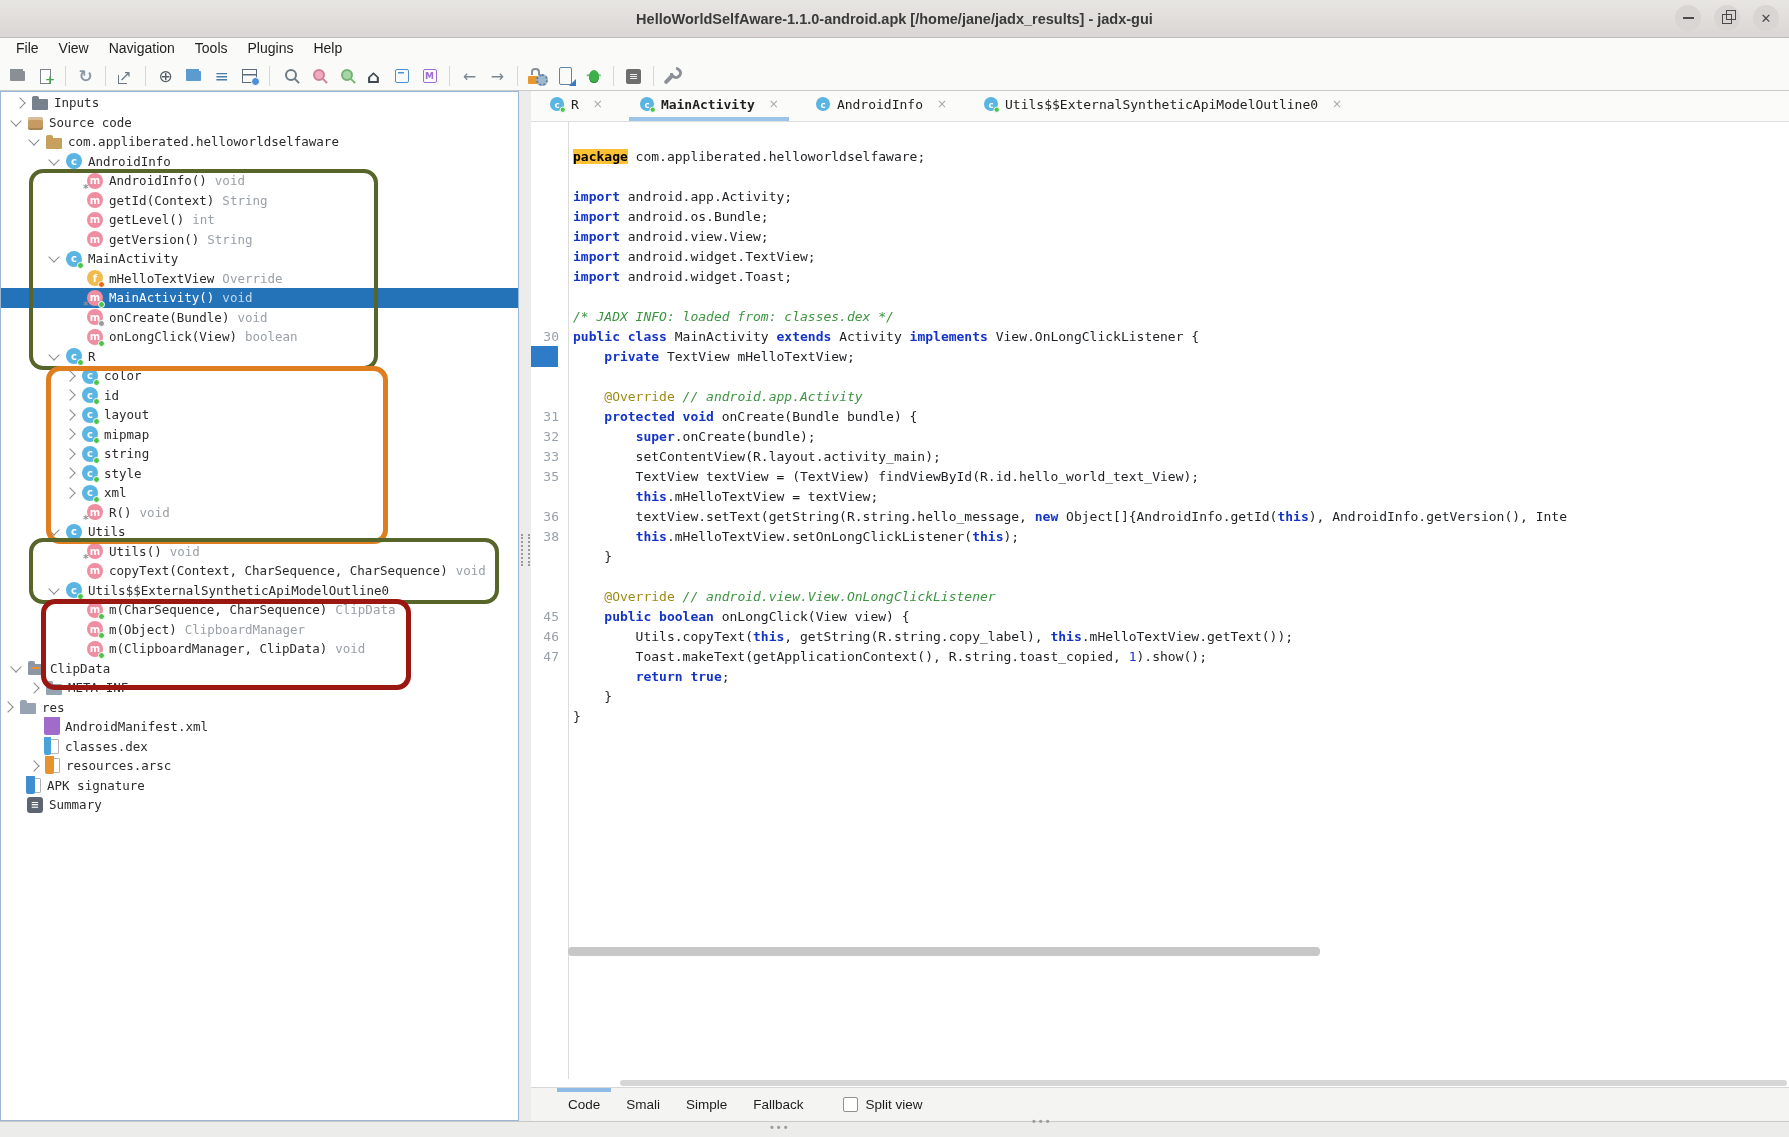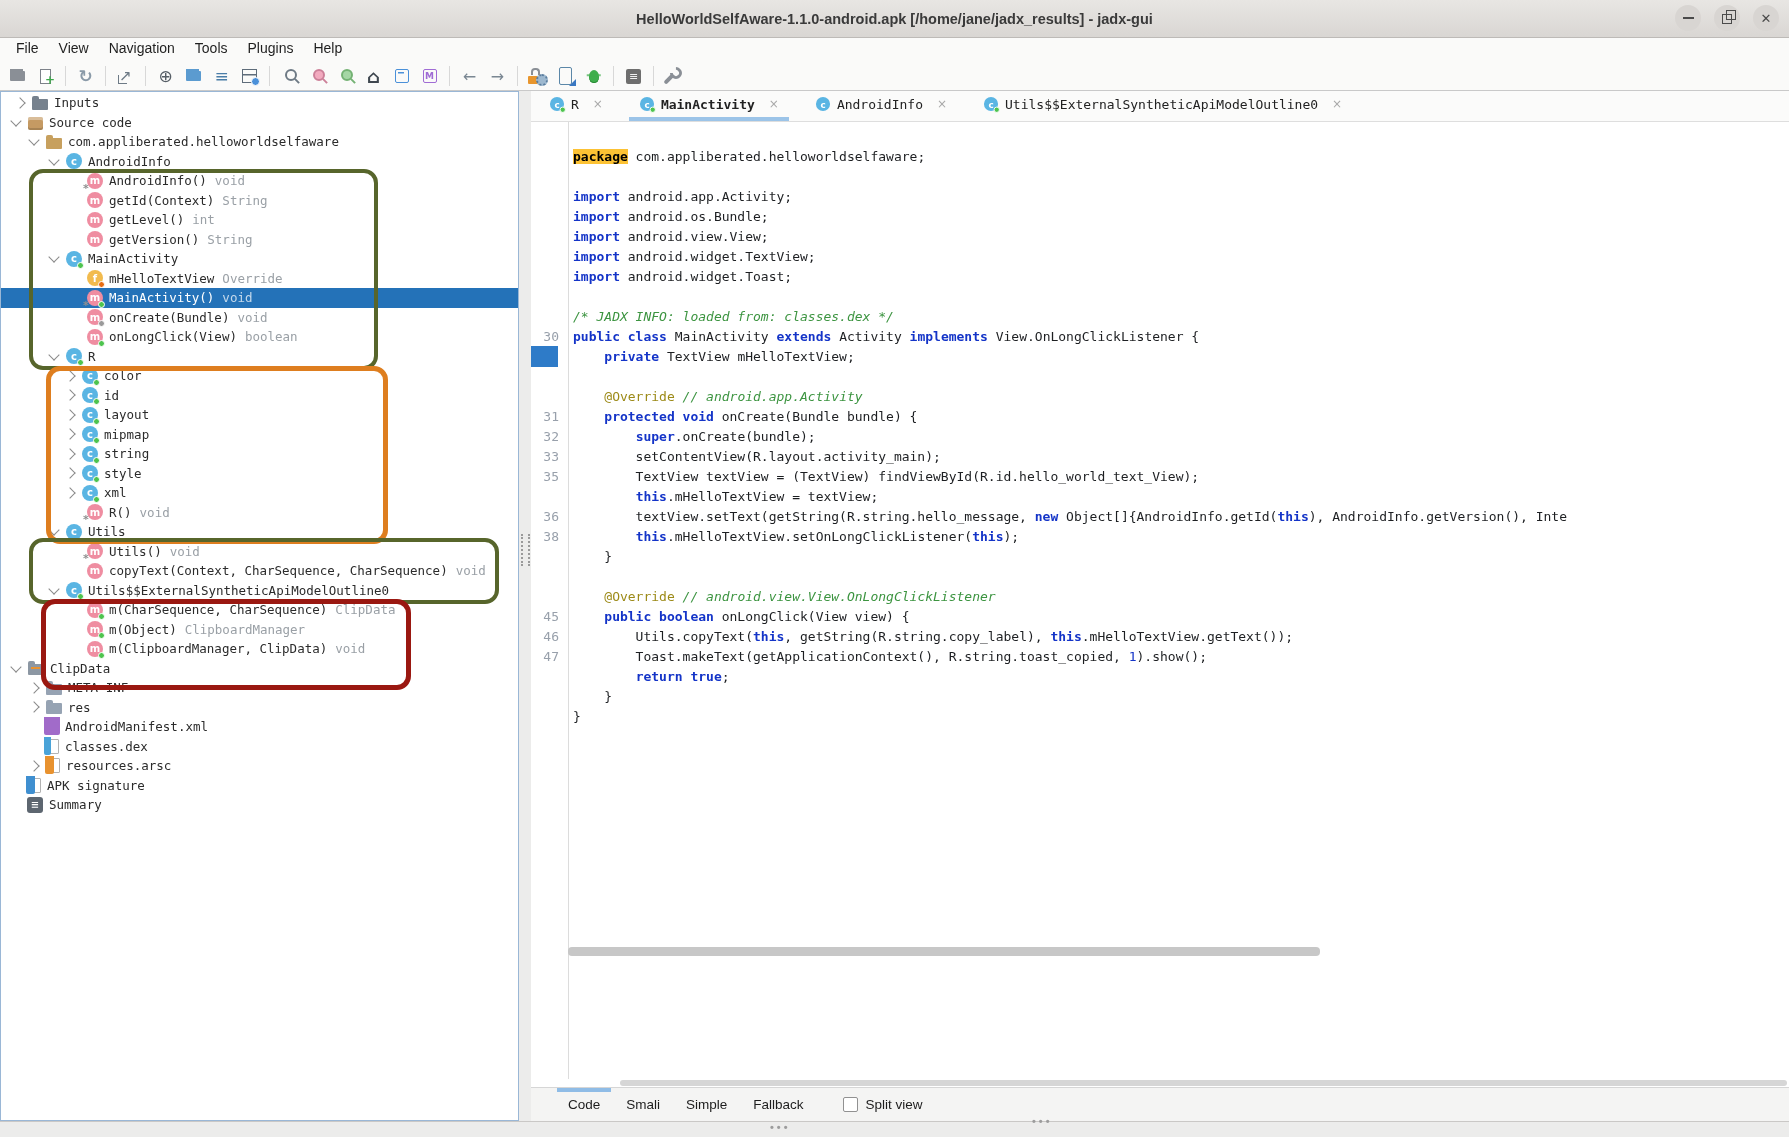--- a/index.html
+++ b/index.html
@@ -411,21 +411,21 @@
           <span class="ic sh-folder" style="background: rgb(140, 151, 163);">
             <i class="icstripe" style="background: rgb(232, 146, 47);"></i>
           </span>
           <span class="tlabel">ClipData</span>
         </div>
         <div class="trow" style="padding-left: 26px;">
           <span class="ar r"></span>
           <span class="ic sh-folder" style="background: rgb(150, 163, 179);"></span>
           <span class="tlabel">META-INF</span>
         </div>
-        <div class="trow" style="padding-left: 26px;">
+        <div class="trow" style="">
           <span class="ar r"></span>
           <span class="ic sh-folder" style="background: rgb(150, 163, 179);"></span>
           <span class="tlabel">res</span>
         </div>
         <div class="trow" style="padding-left: 44px;">
           <span class="ic sh-doc">
             <i class="badge" style="background: rgb(161, 107, 201);">MF</i>
           </span>
           <span class="tlabel">AndroidManifest.xml</span>
         </div>

